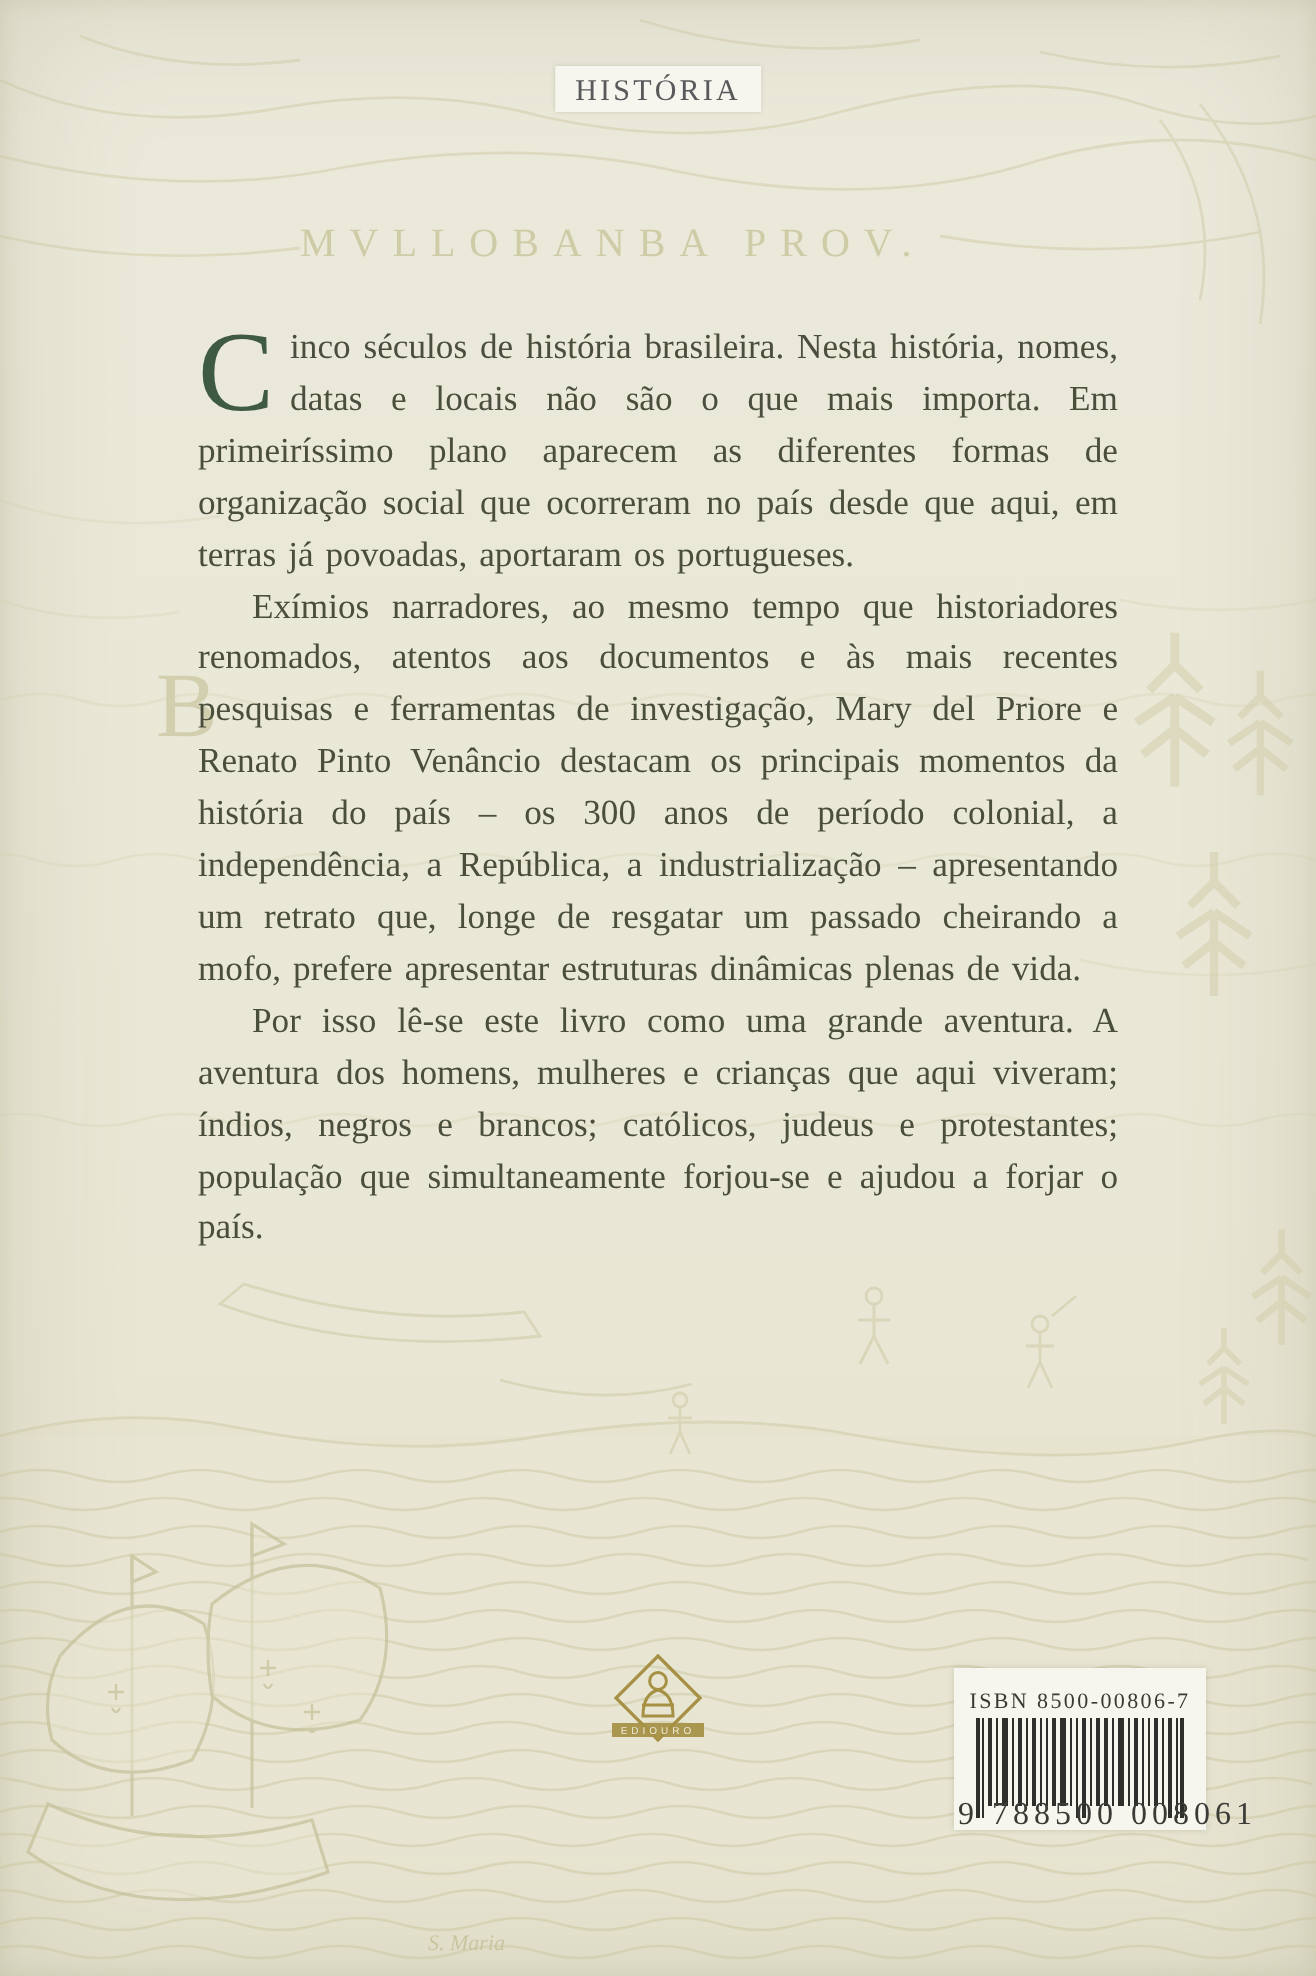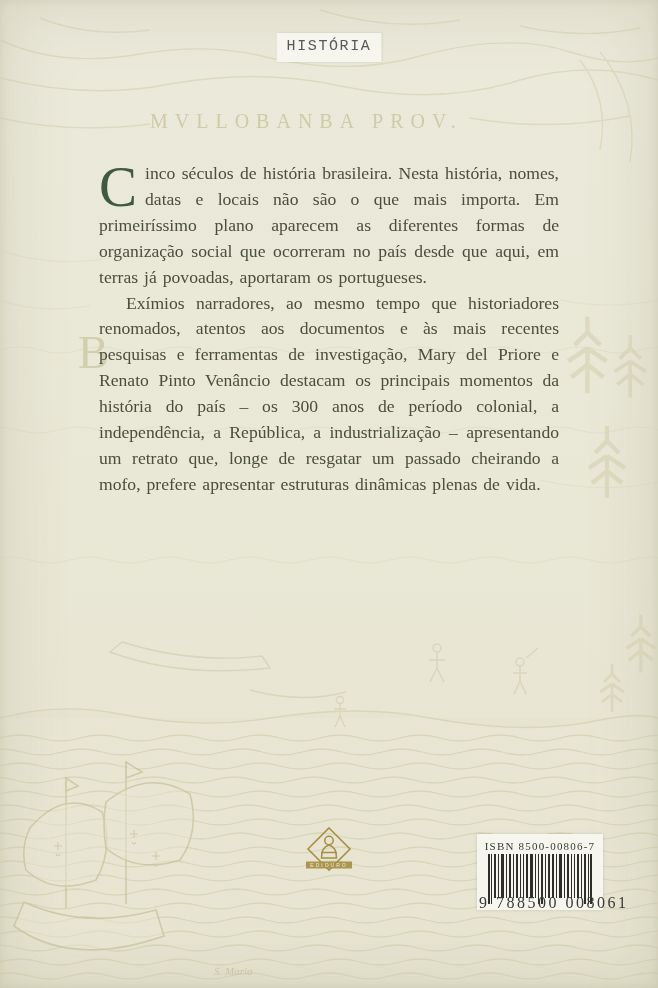--- a/index.html
+++ b/index.html
@@ -6,22 +6,22 @@
   .cover{
     position:relative;width:658px;height:988px;overflow:hidden;
     background:linear-gradient(180deg,#ebe9da 0%,#e9e7d5 55%,#e7e5d1 100%);
     box-shadow:inset 0 0 70px rgba(130,125,88,.20), inset 0 0 10px rgba(130,125,88,.14);
     font-family:"Liberation Serif", serif;
   }
   .wm{position:absolute;left:0;top:0;}
   .genre{
     position:absolute;top:33px;left:50%;transform:translateX(-50%);
     background:#f6f5ee;color:#59595b;
-    font-family:Liberation Mono, monospace;font-size:15px;line-height:1;
-    letter-spacing:1.6px;padding:6px 10px 8px;box-shadow:0 0 2px rgba(120,115,90,.25);
+    font-family:Liberation Serif, serif;font-size:15px;line-height:1;
+    letter-spacing:1.6px;padding:6px 10px 2px;box-shadow:0 0 2px rgba(120,115,90,.25);
   }
   .synopsis{
     position:absolute;left:99px;top:161px;width:460px;
     color:#4a4e3c;font-size:17.6px;line-height:25.9px;
     text-align:justify;word-spacing:1.6px;
   }
   .synopsis p{margin:0;}
   .synopsis p.ind{text-indent:27px;font-family:Liberation Serif, serif;}
   .dcap{
     float:left;color:#3f5a43;font-size:57px;line-height:45px;
@@ -29,21 +29,21 @@
   }
   .logo{position:absolute;top:826px;left:50%;transform:translateX(-50%);}
   .visit{
     position:absolute;top:891px;left:50%;transform:translateX(-50%);
     background:rgba(249,248,241,.92);color:#4b4f3b;
     font-size:16.5px;line-height:1;padding:5px 10px 6px;letter-spacing:.3px;
     box-shadow:0 0 2px rgba(120,115,90,.2);
   }
   .barcode{
     position:absolute;left:477px;top:834px;width:122px;
-    background:#f6f5ee;text-align:center;padding:6px 2px 2px;
+    background:#f6f5ee;text-align:center;padding:11px 2px 2px;
     box-shadow:0 0 3px rgba(110,105,80,.25);
   }
   .isbn{
     color:#3a3a36;font-size:11px;line-height:13px;letter-spacing:1.2px;
     font-family:"Liberation Serif", serif;white-space:nowrap;
   }
   .bars{display:block;margin:1px auto 0;}
   .ean{
     color:#3a3a36;font-size:16px;line-height:11px;letter-spacing:2.5px;
     margin-top:-9px;background:transparent;white-space:nowrap;
@@ -135,20 +135,21 @@
     </g>
 
     <text x="214" y="975" font-size="11" font-style="italic" fill="#c7c39d" opacity="0.9" font-family="Liberation Serif, serif">S. Maria</text>
   </svg>
 
   <div class="genre">HISTÓRIA</div>
 
   <div class="synopsis">
     <p><span class="dcap">C</span><span>inco séculos de história brasileira. Nesta história, nomes, datas e locais não são o que mais importa. Em primeiríssimo plano aparecem as diferentes formas de organização social que ocorreram no país desde que aqui, em terras já povoadas, aportaram os portugueses.</span></p>
     <p class="ind">Exímios narradores, ao mesmo tempo que historiadores renomados, atentos aos documentos e às mais recentes pesquisas e ferramentas de investigação, Mary del Priore e Renato Pinto Venâncio destacam os principais momentos da história do país – os 300 anos de período colonial, a independência, a República, a industrialização – apresentando um retrato que, longe de resgatar um passado cheirando a mofo, prefere apresentar estruturas dinâmicas plenas de vida.</p>
+    <p class="ind">Por isso lê-se este livro como uma grande aventura. A aventura dos homens, mulheres e crianças que aqui viveram; índios, negros e brancos; católicos, judeus e protestantes; população que simultaneamente forjou-se e ajudou a forjar o país.</p>
   </div>
 
   <div class="logo">
     <svg width="50" height="50" viewBox="0 0 50 50">
       <path d="M25 2 L46 23 L25 44 L4 23 Z" fill="none" stroke="#a59043" stroke-width="1.6"></path>
       <g stroke="#a59043" fill="none" stroke-width="1.5">
         <circle cx="25" cy="14.5" r="4.2"></circle>
         <path d="M17.5 32 q0 -11 7.5 -13 q7.5 2 7.5 13 z"></path>
         <path d="M17 26.5 h16"></path>
       </g>

